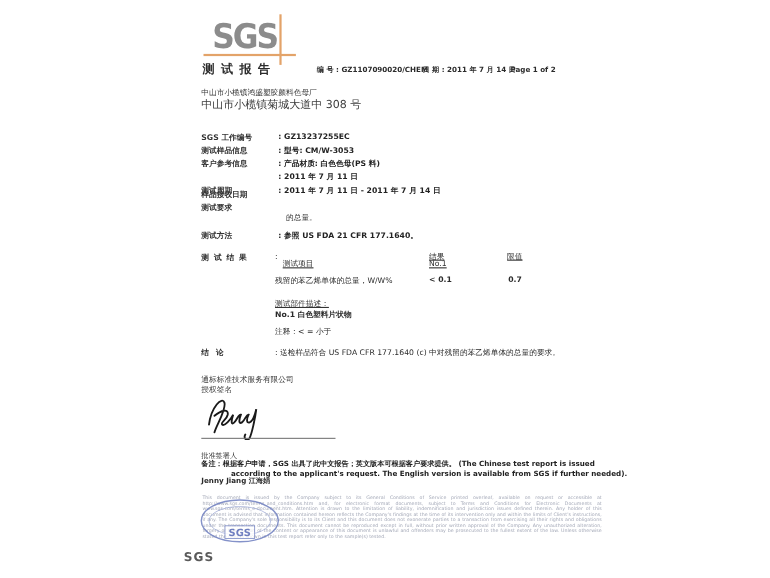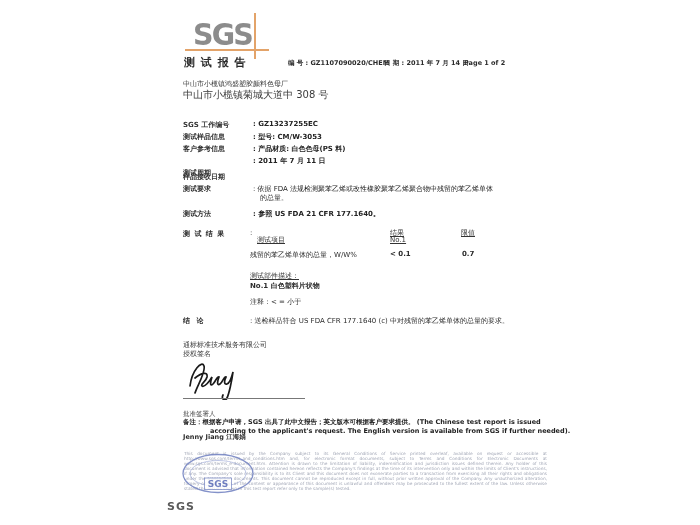--- a/index.html
+++ b/index.html
@@ -82,22 +82,22 @@
 
   <div class="abs info-label" id="r0l">SGS 工作编号</div>
   <div class="abs info-value" id="r0v">: GZ13237255EC</div>
   <div class="abs info-label" id="r1l">测试样品信息</div>
   <div class="abs info-value" id="r1v">: 型号: CM/W-3053</div>
   <div class="abs info-label" id="r2l">客户参考信息</div>
   <div class="abs info-value" id="r2v">: 产品材质: 白色色母(PS 料)</div>
   <div class="abs info-label" id="r3l">样品接收日期</div>
   <div class="abs info-value" id="r3v">: 2011 年 7 月 11 日</div>
   <div class="abs info-label" id="r4l">测试周期</div>
+  <div class="abs info-value" id="r4v">: 2011 年 7 月 11 日 - 2011 年 7 月 14 日</div>
   <div class="abs info-label" id="r5l">测试要求</div>
-  <div class="abs info-value plain" id="r5v">: 依据 FDA 法规检测聚苯乙烯或改性橡胶聚苯乙烯聚合物中残留的苯乙烯单体</div>
   <div class="abs" id="r5v2">的总量。</div>
   <div class="abs info-label" id="r6l">测试方法</div>
   <div class="abs info-value" id="r6v">: 参照 US FDA 21 CFR 177.1640。</div>
 
   <div class="abs" id="results-label">测 试 结 果</div>
   <div class="abs" id="results-colon">:</div>
   <div class="abs" id="col-item">测试项目</div>
   <div class="abs" id="col-result">结果</div>
   <div class="abs" id="col-result-sub">No.1</div>
   <div class="abs" id="col-limit">限值</div>

